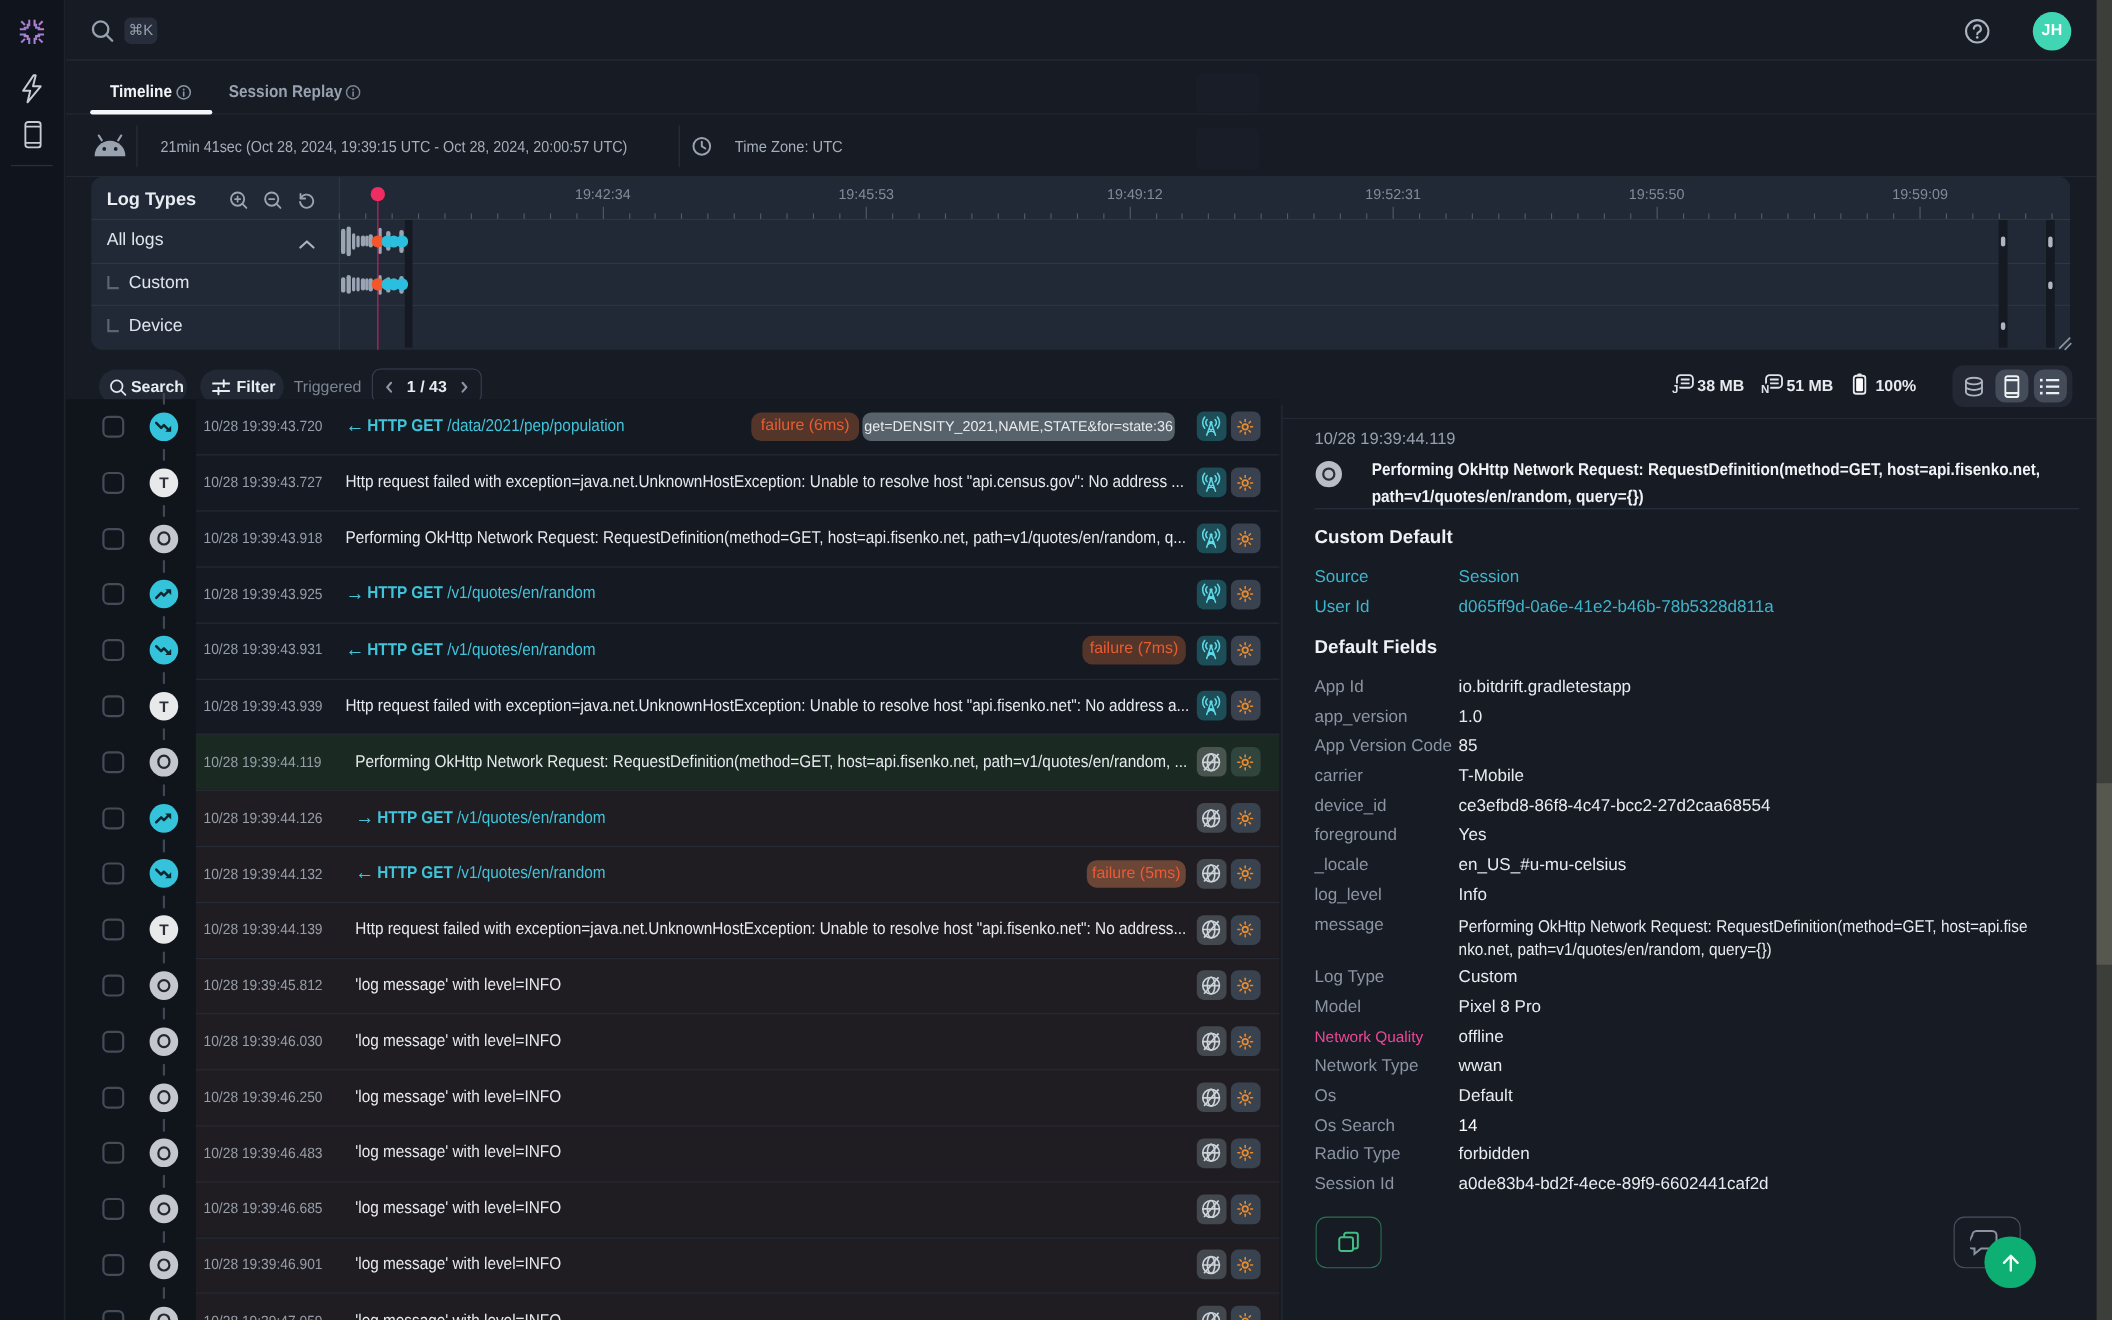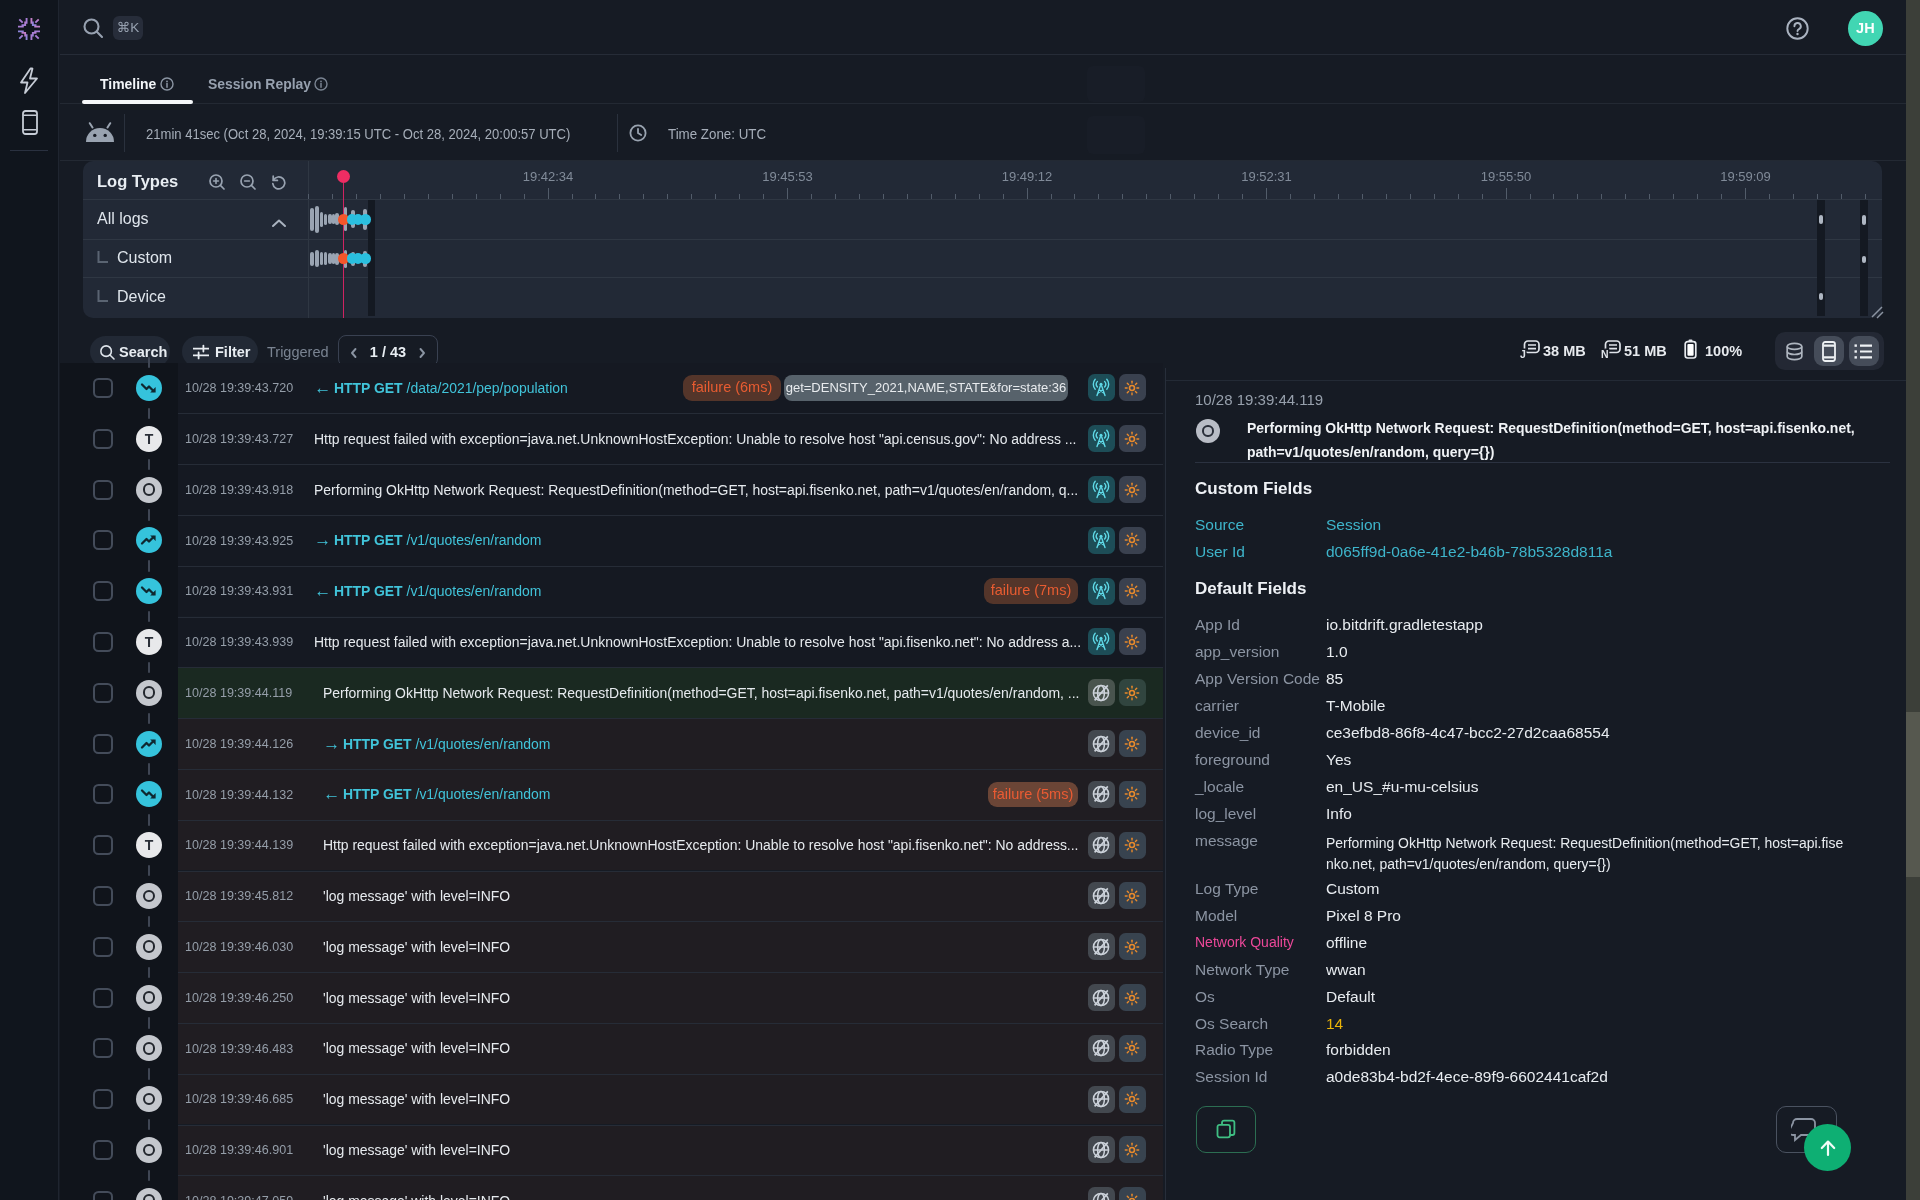--- a/index.html
+++ b/index.html
@@ -101,21 +101,21 @@
 <div class="ab" style="left:97px;top:250px"><svg width="12" height="14" viewBox="0 0 12 14" style="">
       <path d="M1.5,1 V12 H11" fill="none" stroke="#5a6472" stroke-width="2"></path>
     </svg></div>
 <div class="ab txt" style="left:117px;top:249px;font-size:16px;color:#dfe5ec">Custom</div>
 <div class="ab" style="left:97px;top:289px"><svg width="12" height="14" viewBox="0 0 12 14" style="">
       <path d="M1.5,1 V12 H11" fill="none" stroke="#5a6472" stroke-width="2"></path>
     </svg></div>
 <div class="ab txt" style="left:117px;top:288px;font-size:16px;color:#dfe5ec">Device</div>
 <div class="ab txt" style="left:518.0px;top:169px;width:60px;text-align:center;font-size:13px;color:#818b99">19:42:34</div>
 <div class="ab txt" style="left:757.5px;top:169px;width:60px;text-align:center;font-size:13px;color:#818b99">19:45:53</div>
-<div class="ab txt" style="left:997.0px;top:169px;width:60px;text-align:center;font-size:13px;color:#818b99">19:49:12</div>
+<div class="ab txt" style="left:997.0px;top:169px;width:60px;text-align:right;font-size:13px;color:#818b99">19:49:12</div>
 <div class="ab txt" style="left:1236.5px;top:169px;width:60px;text-align:center;font-size:13px;color:#818b99">19:52:31</div>
 <div class="ab txt" style="left:1476.0px;top:169px;width:60px;text-align:center;font-size:13px;color:#818b99">19:55:50</div>
 <div class="ab txt" style="left:1715.5px;top:169px;width:60px;text-align:center;font-size:13px;color:#818b99">19:59:09</div>
 <div class="ab" style="left:308.0px;top:193.5px;width:1px;height:5.5px;background:#525c6a"></div>
 <div class="ab" style="left:331.9px;top:193.5px;width:1px;height:5.5px;background:#525c6a"></div>
 <div class="ab" style="left:355.9px;top:193.5px;width:1px;height:5.5px;background:#525c6a"></div>
 <div class="ab" style="left:379.8px;top:193.5px;width:1px;height:5.5px;background:#525c6a"></div>
 <div class="ab" style="left:403.8px;top:193.5px;width:1px;height:5.5px;background:#525c6a"></div>
 <div class="ab" style="left:427.7px;top:193.5px;width:1px;height:5.5px;background:#525c6a"></div>
 <div class="ab" style="left:451.7px;top:193.5px;width:1px;height:5.5px;background:#525c6a"></div>
@@ -903,21 +903,21 @@
       </svg></div>
   </div>
 <div class="ab" style="left:1164.5px;top:368px;width:1px;height:832px;background:#272e3a"></div>
 <div class="ab" style="left:1166px;top:380px;width:740px;height:1px;background:#232a35"></div>
 <div class="ab txt" style="left:1195px;top:391px;font-size:15px;color:#97a0ac">10/28 19:39:44.119</div>
 <div class="ab" style="left:1196px;top:419px;width:24px;height:24px;border-radius:50%;background:#b9bdc6;display:flex;align-items:center;justify-content:center">
     <div style="width:11.5px;height:11.5px;border:2.4px solid #2a2f3a;border-radius:50%"></div>
   </div>
 <div class="ab" style="left:1247px;top:416px;font-size:15.5px;font-weight:bold;color:#f0f3f6;line-height:23.5px;white-space:nowrap;transform:scaleX(.9);transform-origin:0 0">Performing OkHttp Network Request: RequestDefinition(method=GET, host=api.fisenko.net,<br>path=v1/quotes/en/random, query={})</div>
 <div class="ab" style="left:1195px;top:462px;width:695px;height:1px;background:#2b3240"></div>
-<div class="ab txt" style="left:1195px;top:479px;font-size:17px;font-weight:bold;color:#eef1f5">Custom Fields</div>
+<div class="ab txt" style="left:1195px;top:479px;font-size:17px;font-weight:bold;color:#eef1f5">Custom Default</div>
 <div class="ab txt" style="left:1195px;top:516px;font-size:15.5px;color:#3eb5cb">Source</div>
 <div class="ab txt" style="left:1326px;top:516px;font-size:15.5px;color:#3eb5cb">Session</div>
 <div class="ab txt" style="left:1195px;top:543px;font-size:15.5px;color:#3eb5cb">User Id</div>
 <div class="ab txt" style="left:1326px;top:543px;font-size:15.5px;color:#3eb5cb">d065ff9d-0a6e-41e2-b46b-78b5328d811a</div>
 <div class="ab txt" style="left:1195px;top:579px;font-size:17px;font-weight:bold;color:#eef1f5">Default Fields</div>
 <div class="ab txt" style="left:1195px;top:616.3px;font-size:15.5px;color:#8b94a2">App Id</div>
 <div class="ab txt" style="left:1326px;top:616.3px;font-size:15.5px;color:#e8ecf0">io.bitdrift.gradletestapp</div>
 <div class="ab txt" style="left:1195px;top:643.1999999999999px;font-size:15.5px;color:#8b94a2">app_version</div>
 <div class="ab txt" style="left:1326px;top:643.1999999999999px;font-size:15.5px;color:#e8ecf0">1.0</div>
 <div class="ab txt" style="left:1195px;top:670.0999999999999px;font-size:15.5px;color:#8b94a2">App Version Code</div>
@@ -938,21 +938,21 @@
 <div class="ab txt" style="left:1326px;top:879.9999999999998px;font-size:15.5px;color:#e8ecf0">Custom</div>
 <div class="ab txt" style="left:1195px;top:906.8999999999997px;font-size:15.5px;color:#8b94a2">Model</div>
 <div class="ab txt" style="left:1326px;top:906.8999999999997px;font-size:15.5px;color:#e8ecf0">Pixel 8 Pro</div>
 <div class="ab txt" style="left:1195px;top:933.7999999999997px;font-size:14px;color:#ec4899">Network Quality</div>
 <div class="ab txt" style="left:1326px;top:933.7999999999997px;font-size:15.5px;color:#e8ecf0">offline</div>
 <div class="ab txt" style="left:1195px;top:960.6999999999997px;font-size:15.5px;color:#8b94a2">Network Type</div>
 <div class="ab txt" style="left:1326px;top:960.6999999999997px;font-size:15.5px;color:#e8ecf0">wwan</div>
 <div class="ab txt" style="left:1195px;top:987.5999999999997px;font-size:15.5px;color:#8b94a2">Os</div>
 <div class="ab txt" style="left:1326px;top:987.5999999999997px;font-size:15.5px;color:#e8ecf0">Default</div>
 <div class="ab txt" style="left:1195px;top:1014.4999999999997px;font-size:15.5px;color:#8b94a2">Os Search</div>
-<div class="ab txt" style="left:1326px;top:1014.4999999999997px;font-size:15.5px;color:#eab308">14</div>
+<div class="ab txt" style="left:1326px;top:1014.4999999999997px;font-size:15.5px;color:#ffffff">14</div>
 <div class="ab txt" style="left:1195px;top:1041.3999999999996px;font-size:15.5px;color:#8b94a2">Radio Type</div>
 <div class="ab txt" style="left:1326px;top:1041.3999999999996px;font-size:15.5px;color:#e8ecf0">forbidden</div>
 <div class="ab txt" style="left:1195px;top:1068.2999999999997px;font-size:15.5px;color:#8b94a2">Session Id</div>
 <div class="ab txt" style="left:1326px;top:1068.2999999999997px;font-size:15.5px;color:#e8ecf0">a0de83b4-bd2f-4ece-89f9-6602441caf2d</div>
 <div class="ab" style="left:1196px;top:1106px;width:60px;height:47px;border:1.5px solid #2c6e52;border-radius:10px">
     <div style="margin:11px 18px"><svg width="22" height="22" viewBox="0 0 22 22" style="">
         <rect x="2.5" y="6.8" width="12.5" height="12.5" rx="2" fill="none" stroke="#3fbf83" stroke-width="1.8"></rect>
         <path d="M7,6.8 V4.6 a2,2 0 0 1 2,-2 H17.4 a2,2 0 0 1 2,2 V15 a2,2 0 0 1 -2,2 H15" fill="none" stroke="#3fbf83" stroke-width="1.8"></path>
       </svg></div>
   </div>

